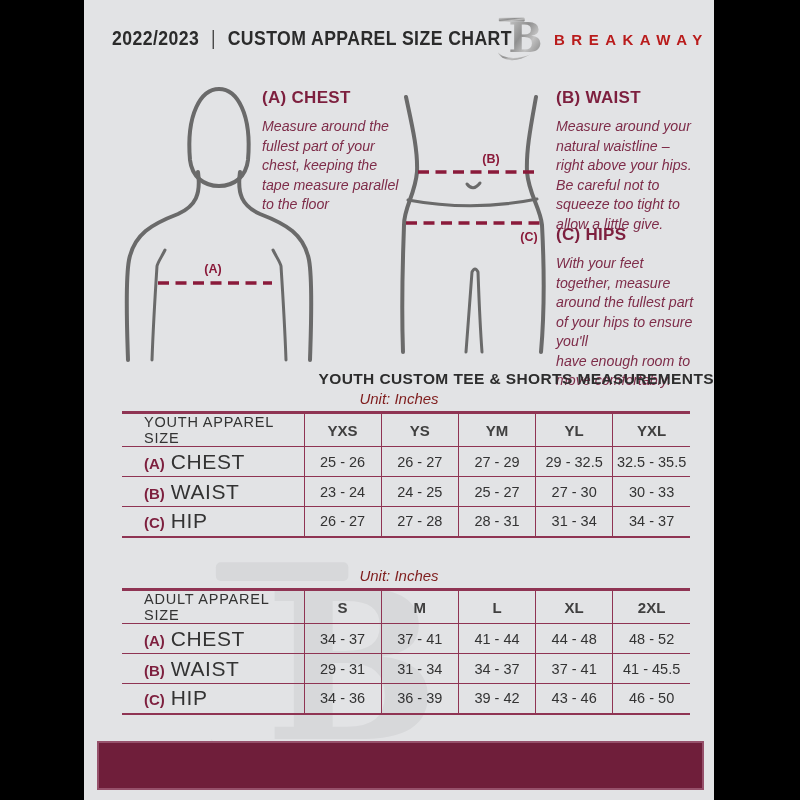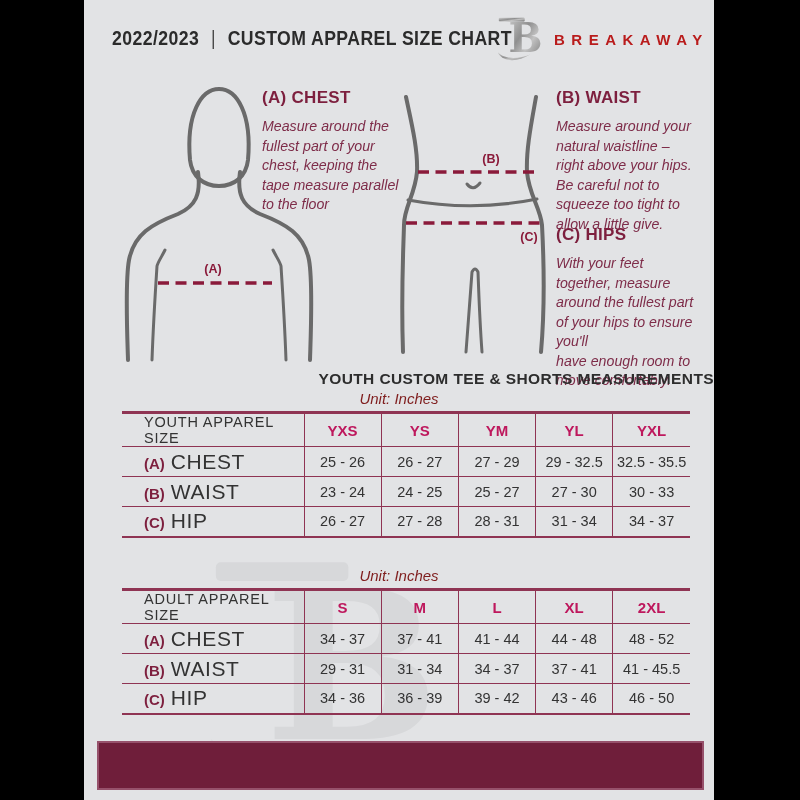--- a/index.html
+++ b/index.html
@@ -49,21 +49,21 @@
                 border-top:3px solid #8f3453; border-bottom:2px solid #8f3453; }
   #youth-table { top:411px; } #adult-table { top:588px; }
   .size-table col.c0 { width:182px; }
   .size-table th, .size-table td { height:30px; text-align:center; vertical-align:middle;
                 font-size:14.5px; padding:0; }
   .size-table thead th { border-bottom:1.5px solid #8f3453; }
   .size-table tbody tr:not(:last-child) td { border-bottom:1.5px solid #8f3453; }
   .size-table th:not(:first-child), .size-table td:not(:first-child){ border-left:1.5px solid #8f3453; }
   .size-table .lbl { text-align:left; padding-left:22px; }
   .size-table thead .lbl { font-weight:400; letter-spacing:0.8px; font-size:14.5px; color:#333; }
-  .size-table thead th:not(.lbl) { font-weight:700; font-size:15px; color:#be185d; }
+  .size-table thead th:not(.lbl) { font-weight:700; font-size:15px; color:#404040; }
   .size-table .key { color:#7d1f3e; font-weight:700; margin-right:6px; font-size:15px; }
   .size-table .nm  { letter-spacing:0.6px; font-size:21px; }
 
   
   .watermark { position:absolute; left:30px; top:528px; width:400px; height:265px; z-index:0; }
   .footer-bar { position:absolute; left:13px; top:741px; width:607px; height:49px;
                 background:#6f1e3a; border:2px solid #96516b; z-index:2; }
 </style>
 </head>
 <body>

